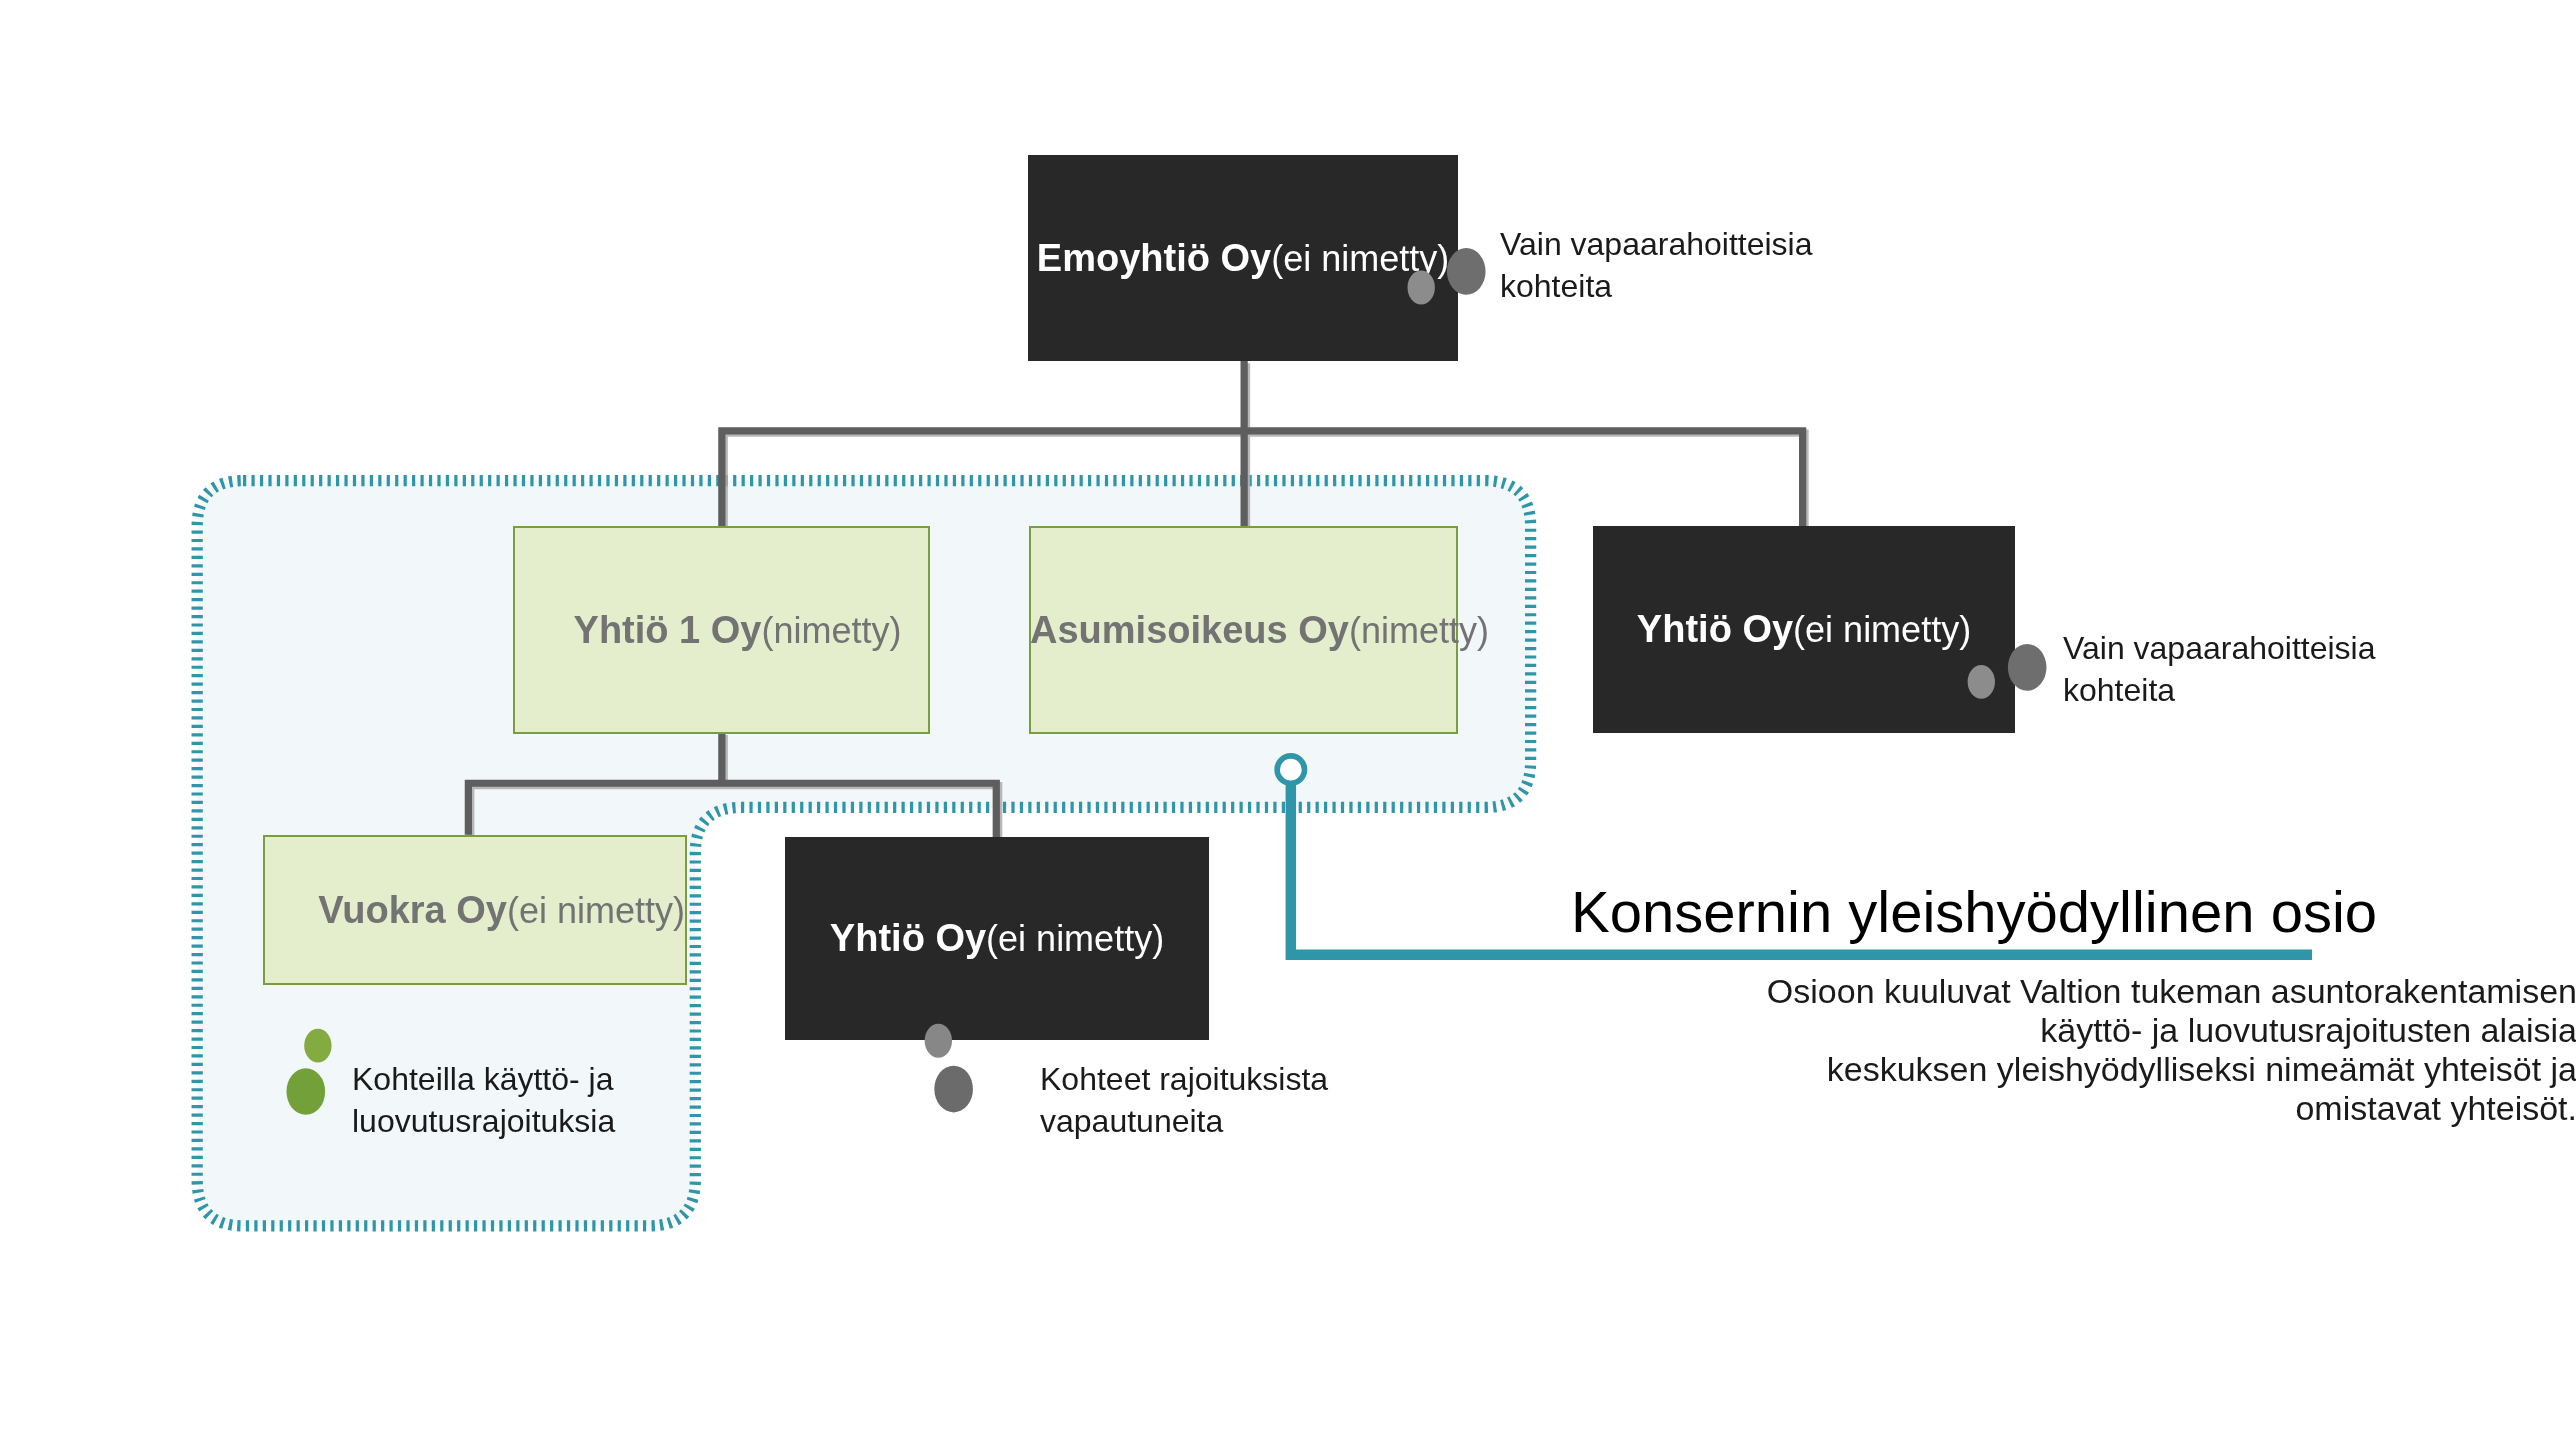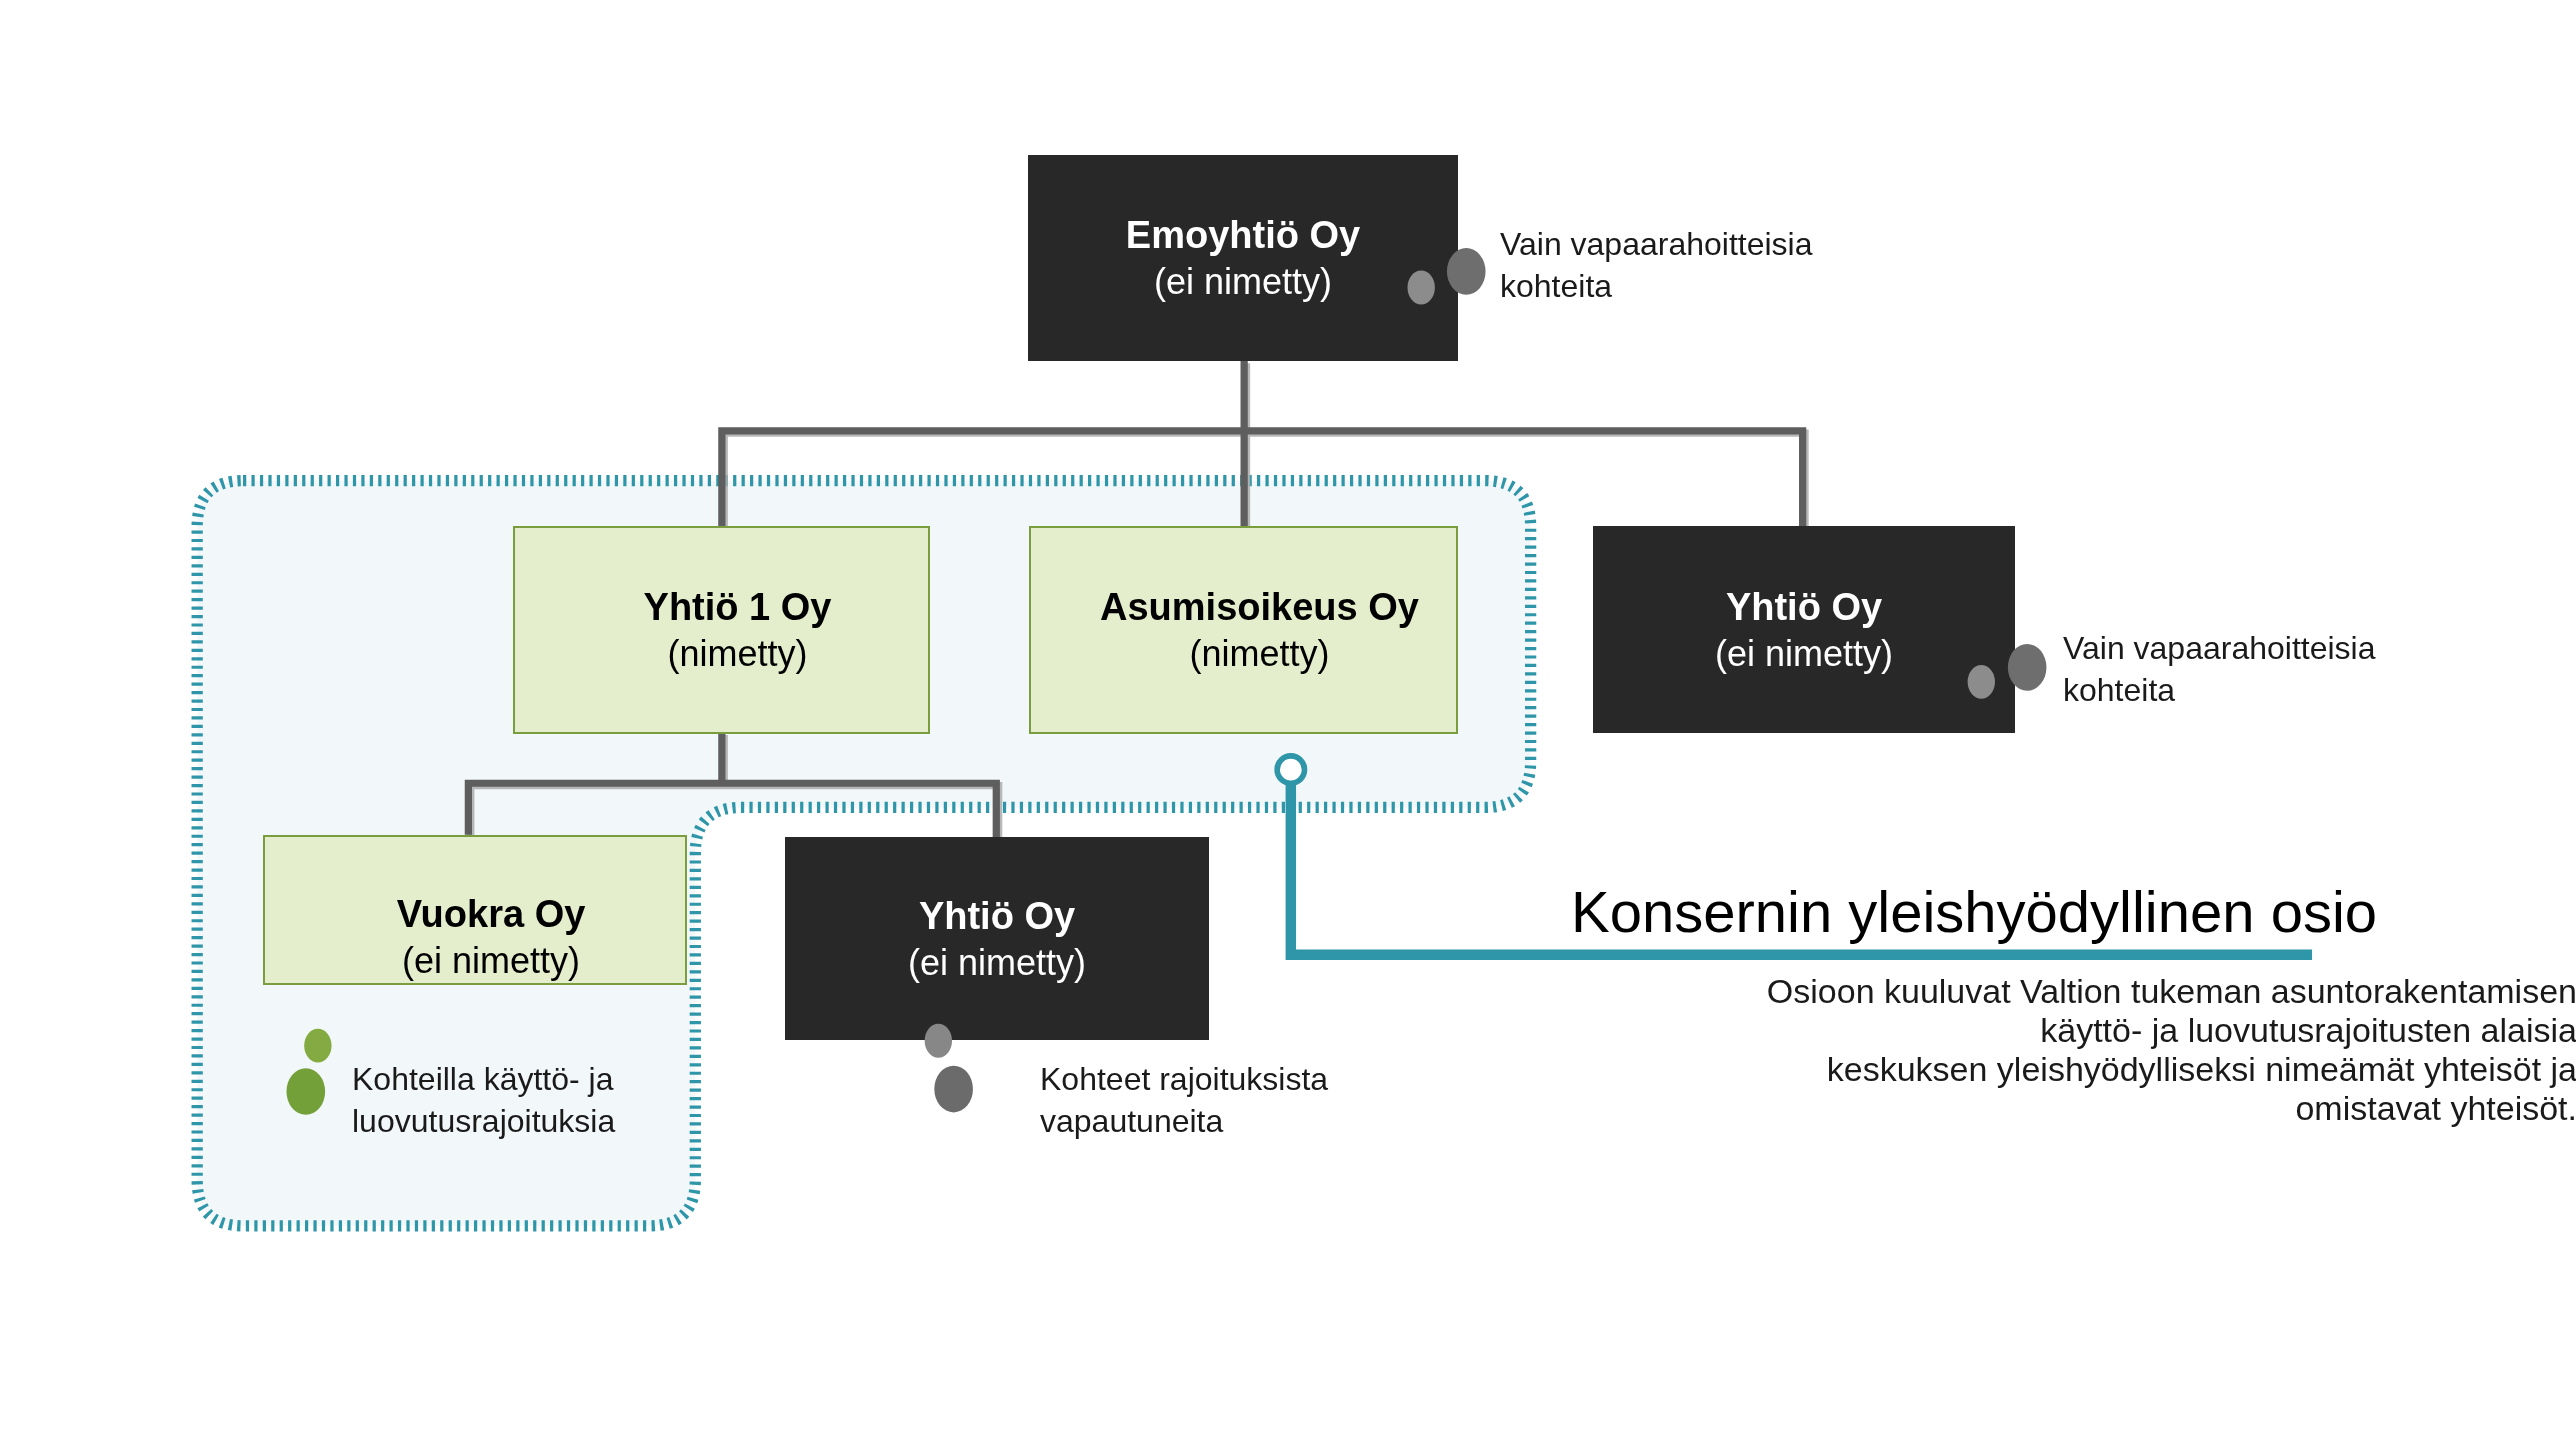--- a/index.html
+++ b/index.html
@@ -7,25 +7,25 @@
     position:relative;
     width:2576px;height:1449px;
     background:#ffffff;
     font-family:"Liberation Sans", sans-serif;
     overflow:hidden;
   }
   svg.layer{position:absolute;left:0;top:0;width:2576px;height:1449px;}
   #svg-bg{z-index:1;}
   .box{
     position:absolute;z-index:2;
-    display:flex;flex-direction:column;justify-content:center;align-items:center;
+    display:flex;justify-content:center;align-items:center;
     text-align:center;box-sizing:border-box;
   }
   .box-dark{background:#282828;color:#ffffff;}
-  .box-green{background:#e4edcc;border:2.4px solid #7a9e3f;color:#000000;padding-left:32px;}
+  .box-green{background:#e4edcc;border:2.4px solid #7a9e3f;color:#737373;padding-left:32px;}
   .box-title{font-size:38px;font-weight:bold;line-height:47px;white-space:nowrap;}
   .box-sub{font-size:36px;line-height:45px;white-space:nowrap;}
   #svg-fg{z-index:3;}
   .note{
     position:absolute;z-index:4;color:#1a1a1a;
     font-size:32px;line-height:42px;white-space:nowrap;
   }
   .section-heading{
     position:absolute;z-index:4;color:#000000;
     font-size:58px;font-weight:normal;line-height:47px;white-space:nowrap;

